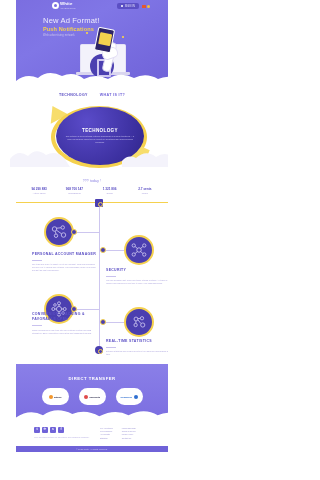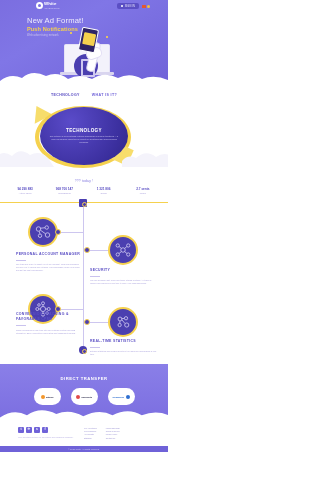--- a/index.html
+++ b/index.html
@@ -2,21 +2,21 @@
 <html><head>
 <meta charset="utf-8">
 <style>
   * { box-sizing: border-box; margin: 0; padding: 0; }
   html, body {
     width: 168px; height: 480px;
     font-family: "Liberation Sans", sans-serif;
     background: #ffffff;
     overflow: hidden;
   }
-  #page { position: relative; width: 168px; height: 480px; overflow: hidden; }
+  #page { position: relative; width: 168px; height: 480px; overflow: hidden; padding-left: 16px; }
 
   
   .hero {
     position: relative; height: 86px;
     background: linear-gradient(150deg,#7b6ee0 0%,#8076e6 35%,#6f62d8 100%);
     overflow: hidden;
   }
   .logo { position: absolute; left: 36px; top: 2px; display: flex; align-items: center; gap: 1px; }
   .logo-mark {
     width: 7px; height: 7px; border-radius: 50%;

